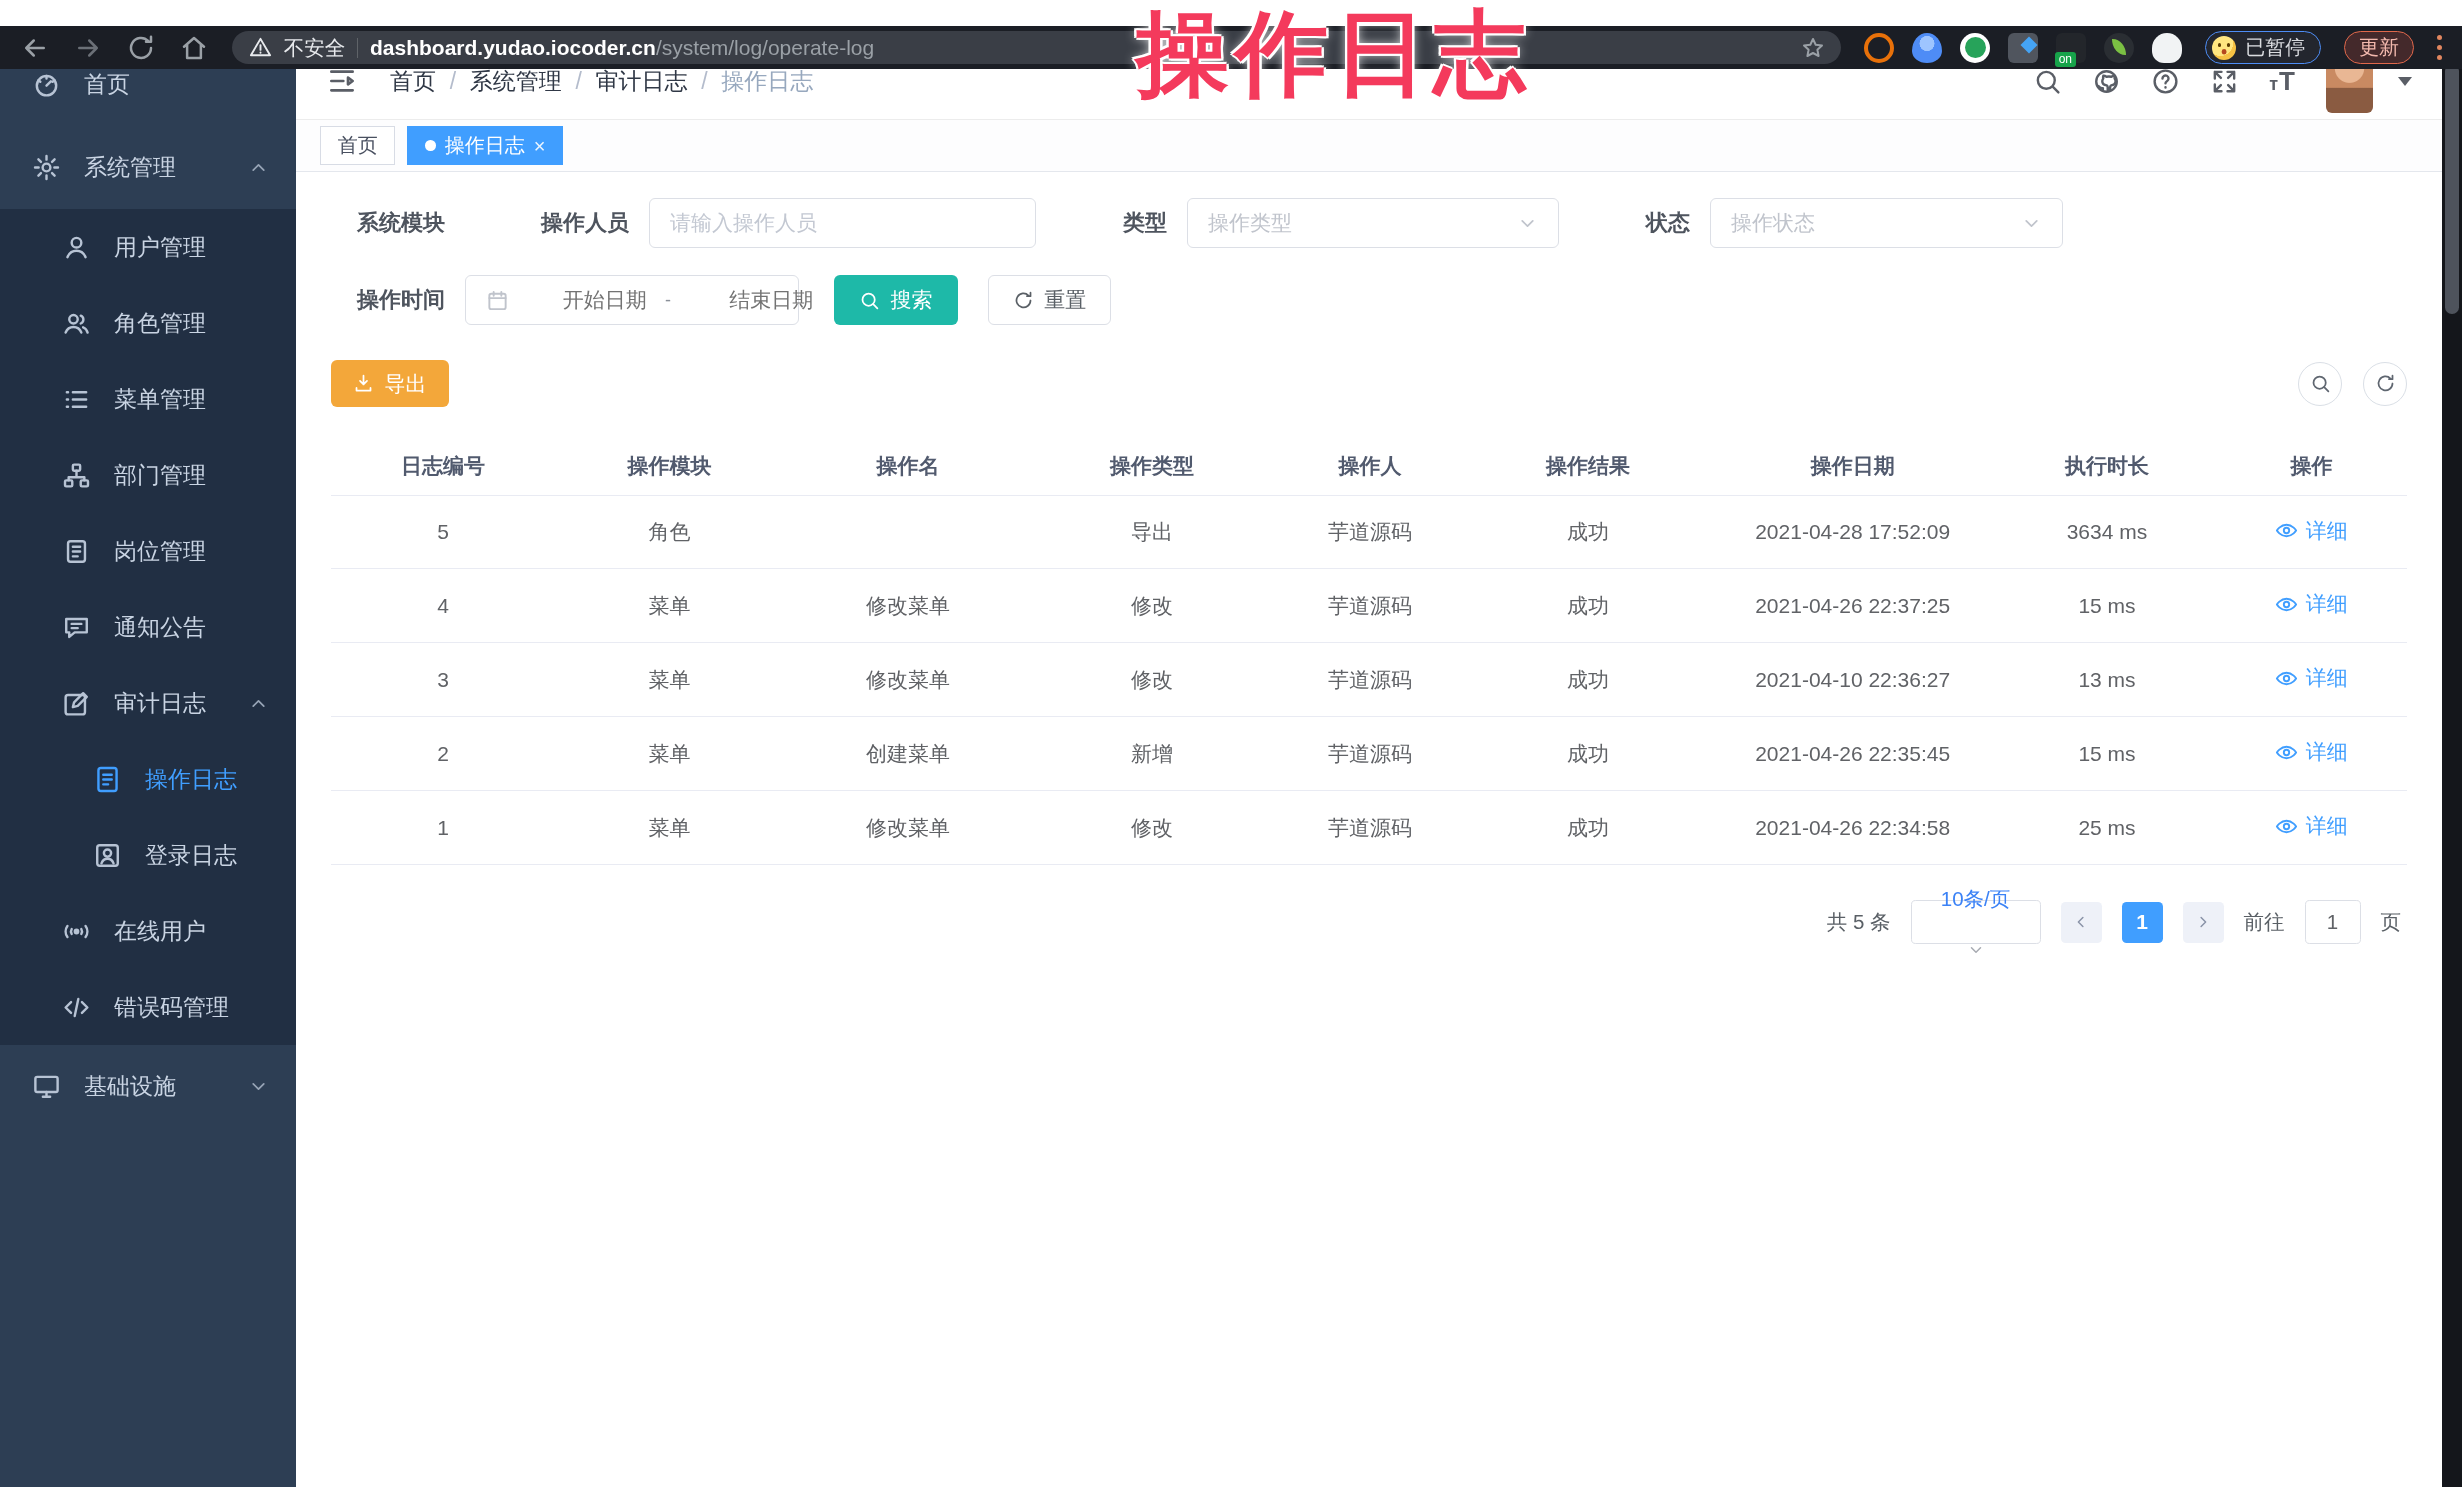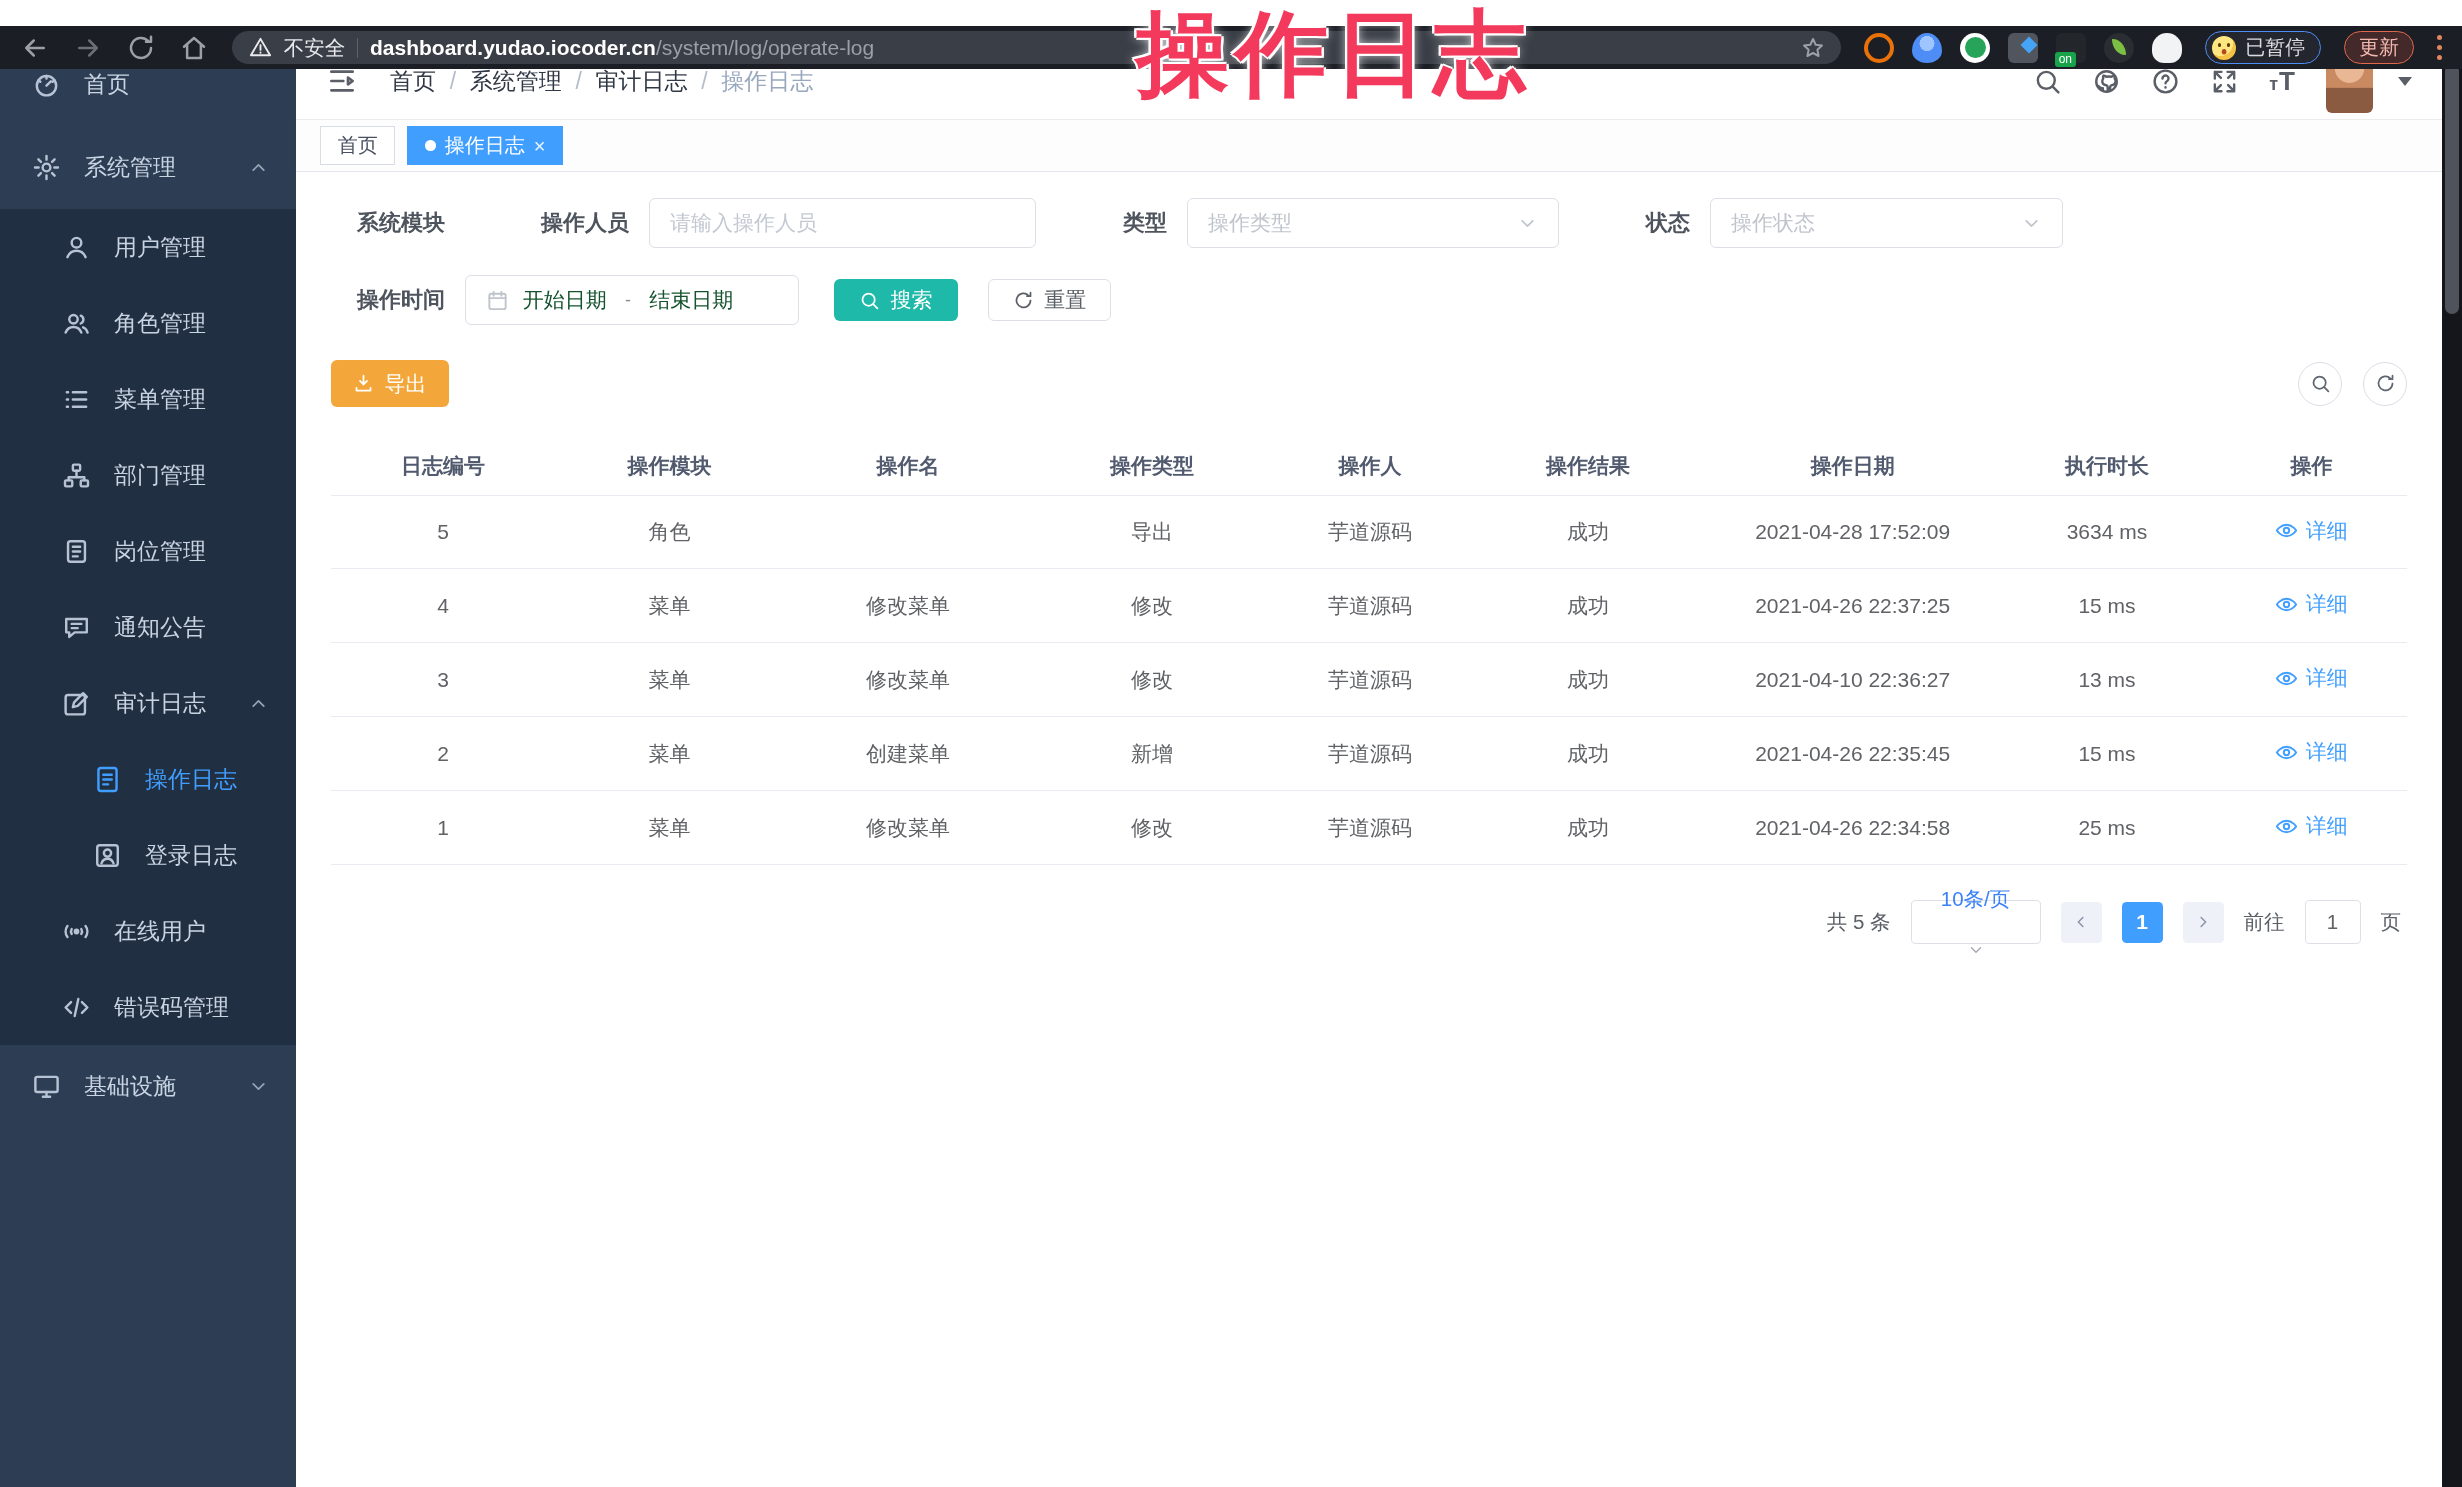--- a/index.html
+++ b/index.html
@@ -102,23 +102,23 @@
   .f-label{font-size:22px;font-weight:700;color:#4E545E;white-space:nowrap;text-align:right;margin-right:20px;}
   .w150{width:114px;} .w95{width:72px;}
   .ctl{height:50px;border:0.8px solid var(--border);border-radius:6px;background:#fff;display:flex;align-items:center;padding:0 20px;font-size:21px;color:#C0C4CC;}
   .ctl input{border:none;outline:none;width:100%;font-size:21px;color:#606266;background:transparent;}
   .ctl input::placeholder{color:#C3C8D2;}
   .ctl .chev{width:21px;height:21px;color:#C0C4CC;margin-left:auto;}
   .g{display:flex;align-items:center;}
   .gap1{margin-left:50px;} .gap2{margin-left:59px;}
   .date-ctl{width:334px;gap:13.7px;}
   .date-ctl .cal{width:23px;height:23px;color:#C0C4CC;flex:0 0 auto;}
-  .date-ctl .ph{color:#14532d;white-space:nowrap;}
+  .date-ctl .ph{color:#737373;white-space:nowrap;margin-left:40px;}
   .date-ctl .dash{color:#8A9099;font-size:18px;margin:0 4.6px;}
-  .btn{height:42px;border-radius:6px;display:inline-flex;align-items:center;gap:10.6px;font-size:21px;padding:0 24px;cursor:pointer;border:0.8px solid transparent;white-space:nowrap;}
+  .btn{height:50px;border-radius:6px;display:inline-flex;align-items:center;gap:10.6px;font-size:21px;padding:0 24px;cursor:pointer;border:0.8px solid transparent;white-space:nowrap;}
   .btn .bic{width:21px;height:21px;}
   .btn-search{background:var(--teal);color:#fff;margin-left:35px;}
   .btn-reset{background:#fff;color:#5A6066;border-color:var(--border);margin-left:30px;}
 
   
   .toolbar{display:flex;align-items:center;margin-top:35px;}
   .btn-export{height:47px;background:var(--warning);color:#fff;padding:0 21px;}
   .circle-btn{width:44px;height:44px;border-radius:50%;border:0.8px solid #DADFE6;background:#fff;display:flex;align-items:center;justify-content:center;color:#5F6670;cursor:pointer;}
   .circle-btn .bic{width:21px;height:21px;}
   .toolbar .circle-btn:first-of-type{margin-left:auto;}

